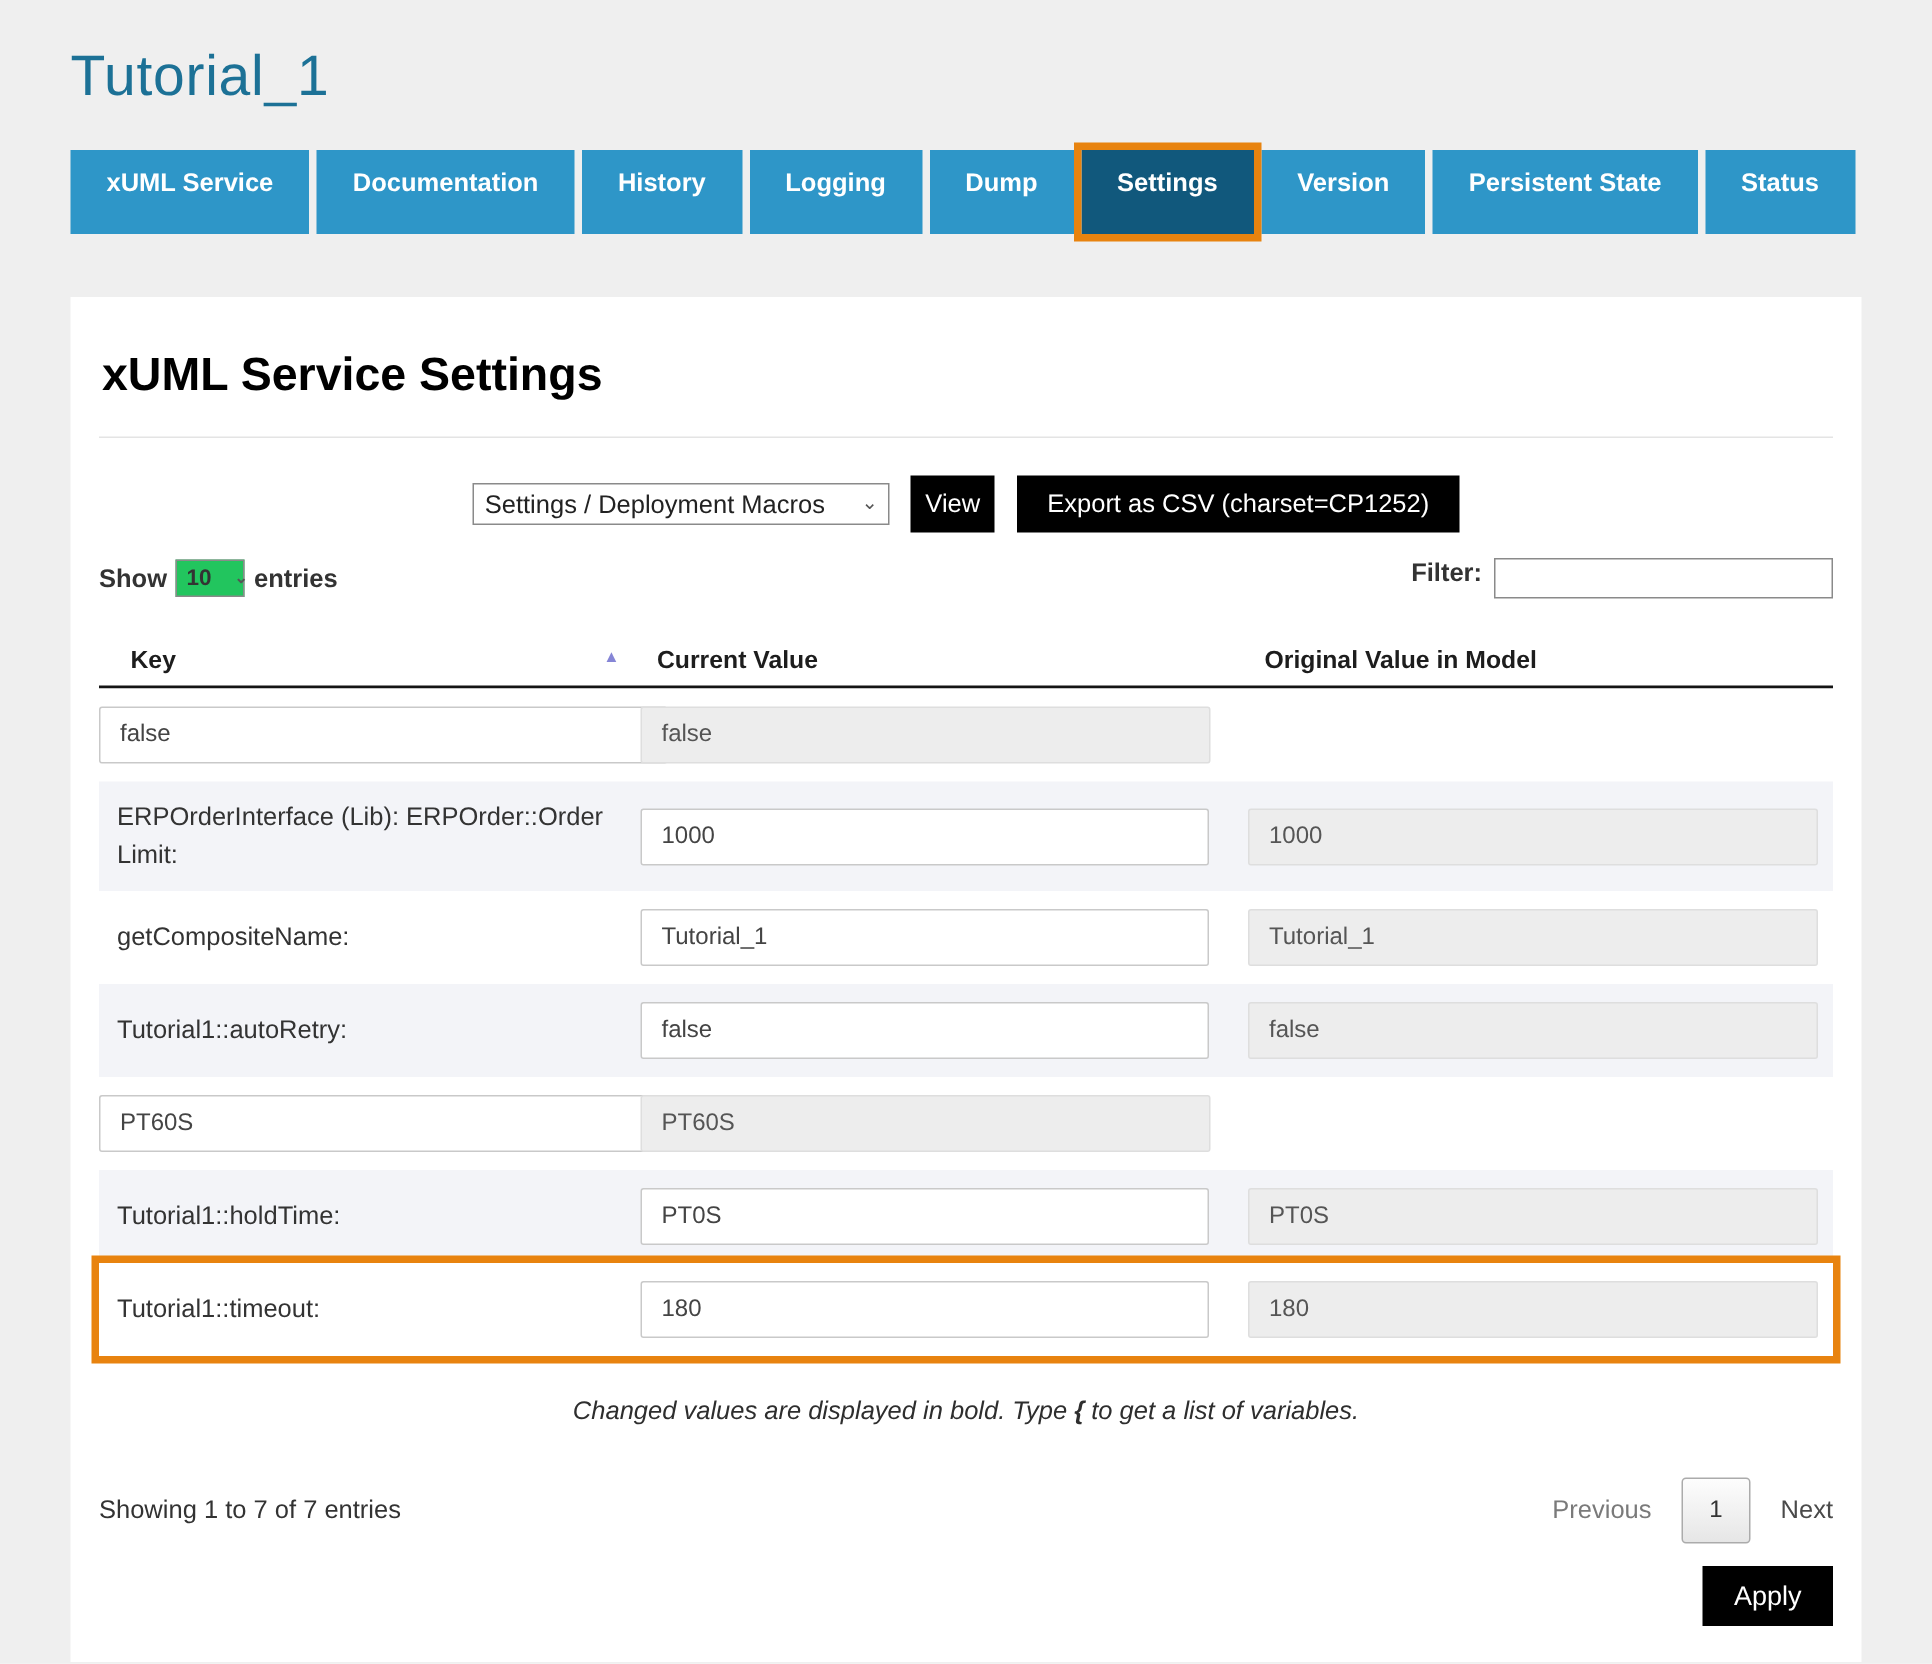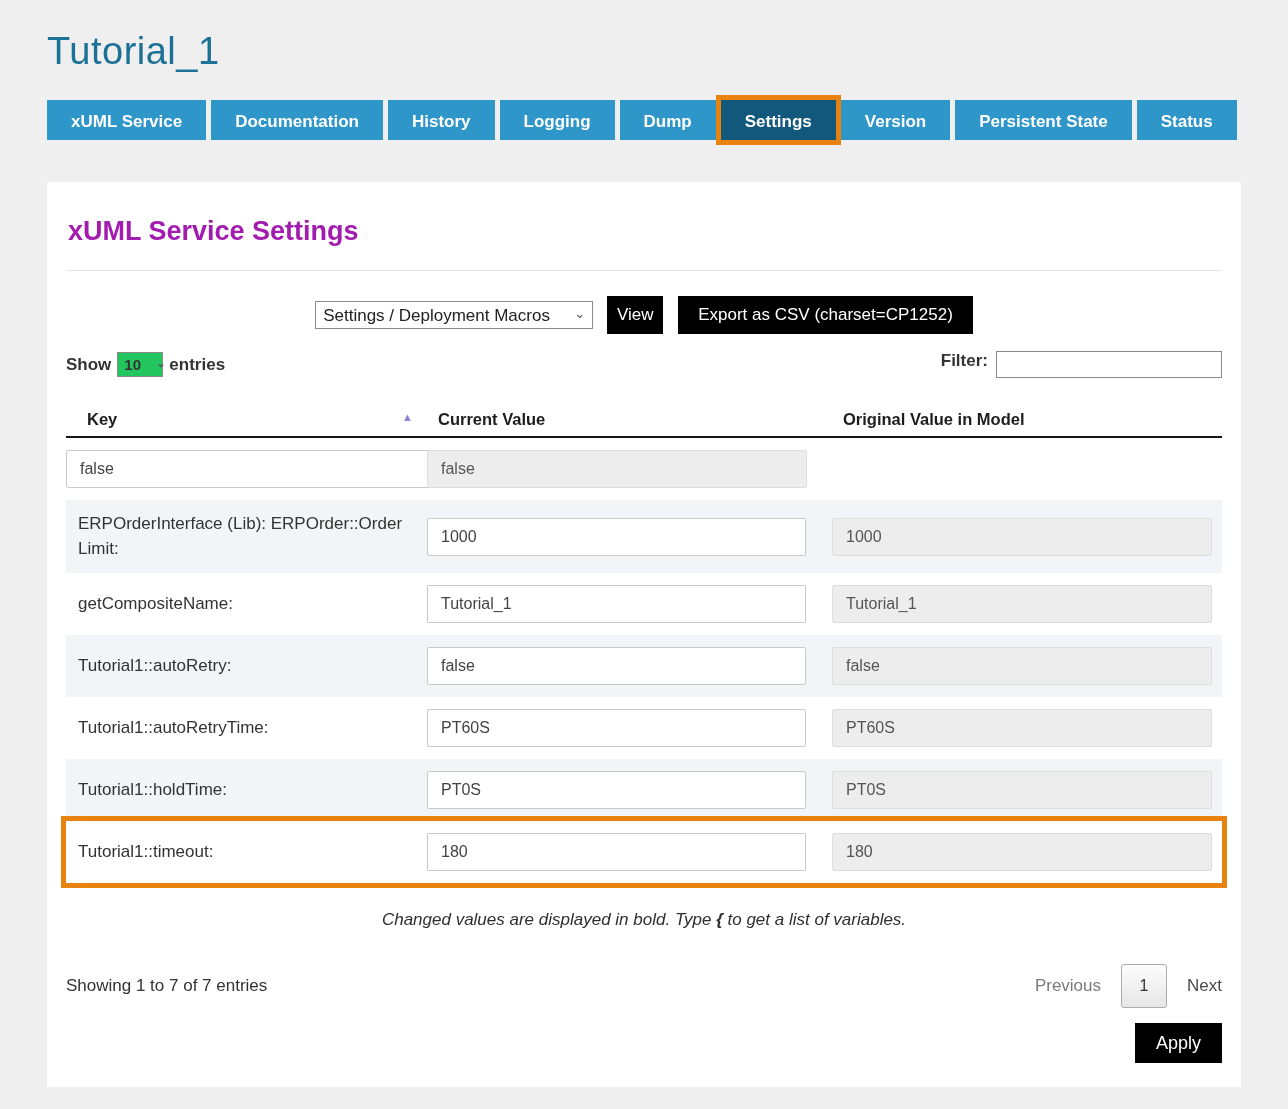--- a/index.html
+++ b/index.html
@@ -4,27 +4,27 @@
 <style>
   * { box-sizing: border-box; margin: 0; padding: 0; }
   html,body { background:#efefef; }
   body { font-family:"Liberation Sans", sans-serif; }
   .page { width:1288px; height:1109px; position:relative; overflow:hidden; background:#efefef; }
 
   .page-title { padding:30px 0 0 47px; font-size:38px; font-weight:400; color:#1c7196; letter-spacing:.5px; }
 
   
   .tabbar { margin:27px 0 0 47px; display:flex; }
-  .tab { display:block; height:40px; line-height:44px; padding:0 24px; margin-right:5px;
+  .tab { display:block; height:56px; line-height:44px; padding:0 24px; margin-right:5px;
          background:#2e96c8; color:#fff; font-size:17px; font-weight:bold; text-decoration:none; cursor:pointer; white-space:nowrap; }
   .tab.active { background:#11587c; outline:5px solid #e8830f; position:relative; z-index:2; }
 
   
   .panel { margin:42px 0 0 47px; width:1194px; background:#fff; padding:0 19px 24px 19px; min-height:892px; }
-  .panel-heading { padding:34px 0 0 2px; font-size:27px; font-weight:bold; color:#a21caf; }
+  .panel-heading { padding:34px 0 0 2px; font-size:31px; font-weight:bold; color:#000000; }
   .panel-divider { border:none; border-top:1px solid #e4e4e4; margin-top:23px; }
 
   
   .toolbar { margin-top:25px; display:flex; justify-content:center; align-items:center; }
   .select-wrap { position:relative; display:inline-block; }
   .macro-select { width:278px; height:28px; font-size:17px; color:#222; padding:0 26px 0 7px;
     border:1px solid #8a8a8a; border-radius:0; background:#fff; appearance:none; -webkit-appearance:none;
     font-family:"Liberation Sans", sans-serif; }
   .chev { position:absolute; right:8px; top:50%; transform:translateY(-58%); font-size:13px; color:#555; pointer-events:none; }
   .btn { border:none; cursor:pointer; background:#000000; color:#fff; font-size:17px; height:38px;
@@ -153,21 +153,20 @@
         <div><input class="val-input readonly" readonly="" value="Tutorial_1" style=""></div>
       </div>
 
       <div class="trow striped">
         <div class="key-cell">Tutorial1::autoRetry:</div>
         <div><input class="val-input" value="false" style=""></div>
         <div><input class="val-input readonly" readonly="" value="false" style=""></div>
       </div>
 
       <div class="trow">
-        <div class="key-cell">Tutorial1::autoRetryTime:</div>
         <div><input class="val-input" value="PT60S" style=""></div>
         <div><input class="val-input readonly" readonly="" value="PT60S" style=""></div>
       </div>
 
       <div class="trow striped">
         <div class="key-cell">Tutorial1::holdTime:</div>
         <div><input class="val-input" value="PT0S" style=""></div>
         <div><input class="val-input readonly" readonly="" value="PT0S" style=""></div>
       </div>
 

